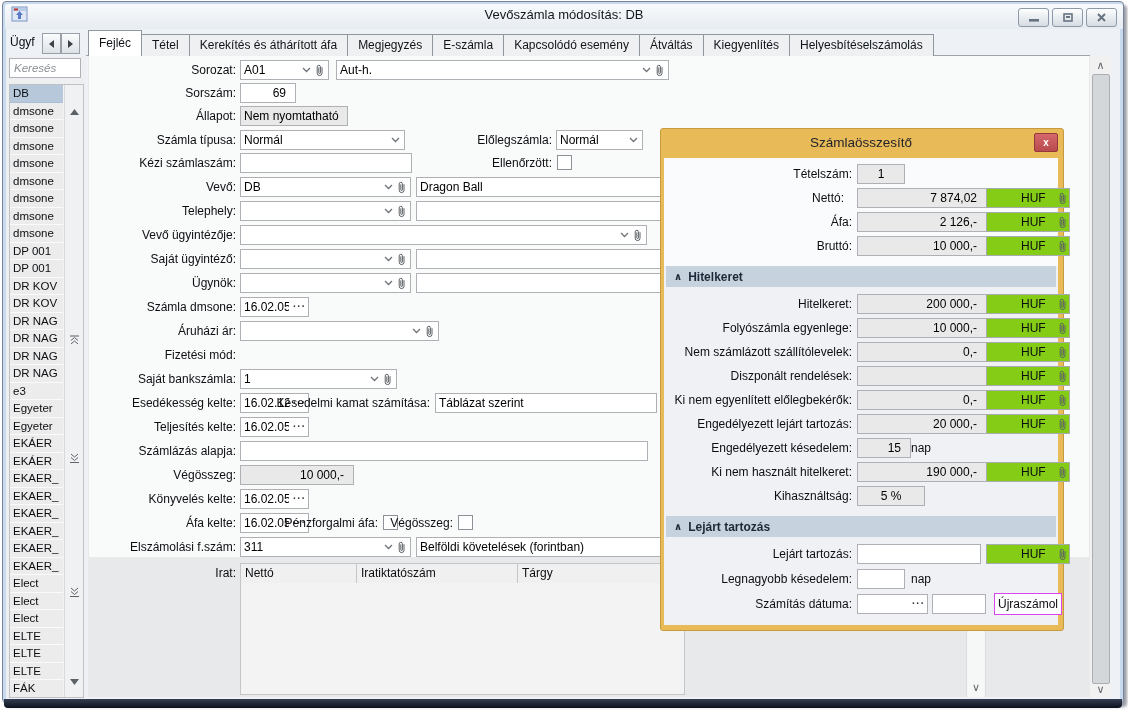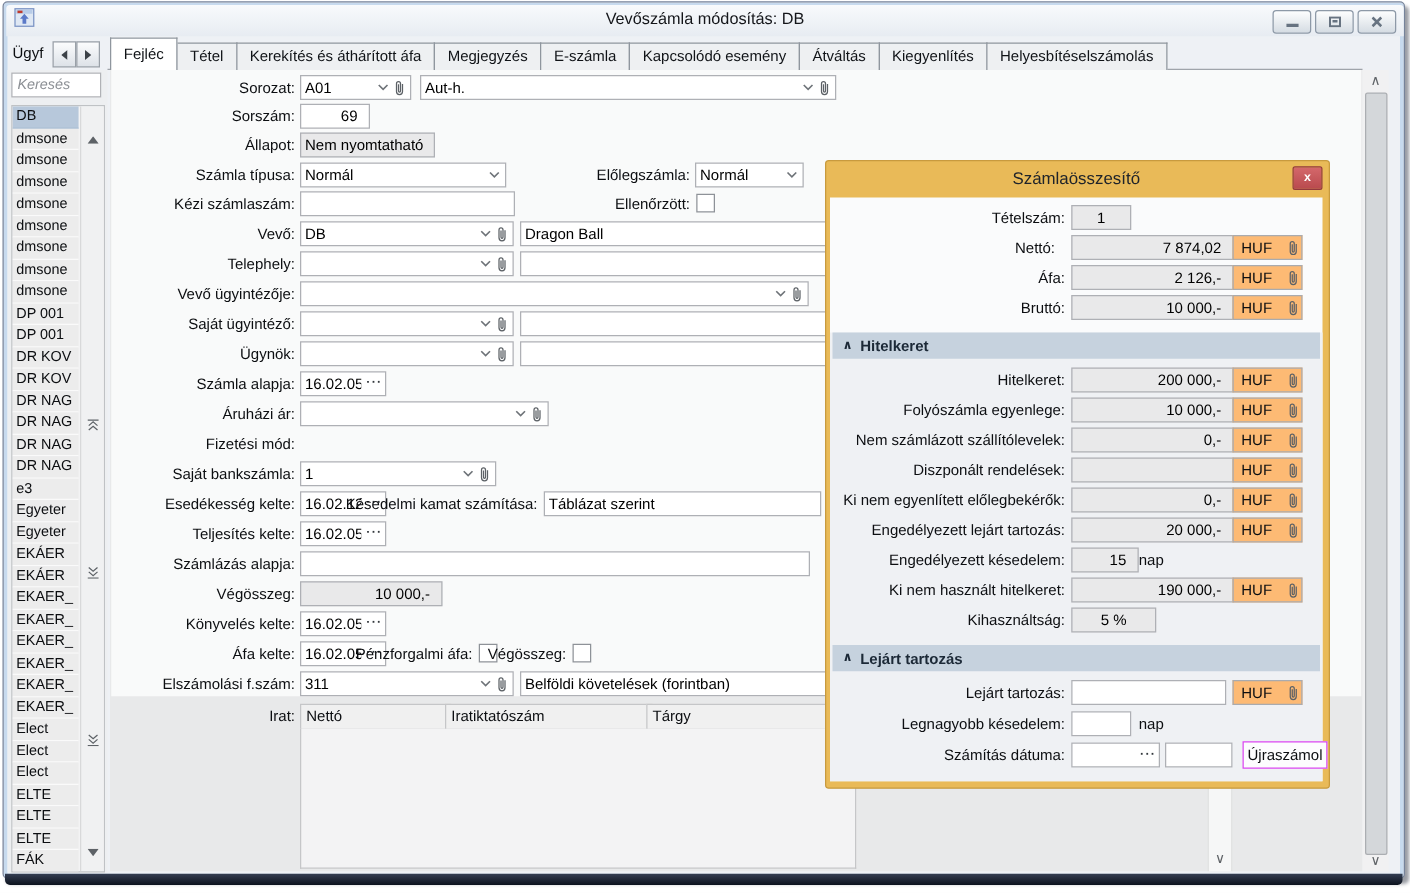--- a/index.html
+++ b/index.html
@@ -51,21 +51,21 @@
   .thumb{position:absolute;left:2px;width:16px;background:#d4d7da;border:1px solid #abaeb2;border-radius:2px;}
   
   .sum-frame{position:absolute;left:660px;top:128px;width:402px;height:501px;background:#e9ba58;border:1px solid #c89a3e;border-radius:3px;z-index:40;}
   .sum-title{position:absolute;left:660px;top:135px;width:402px;text-align:center;font-size:13.5px;color:#20242a;z-index:42;}
   .sum-close{position:absolute;left:1034px;top:133px;width:22px;height:17px;background:linear-gradient(#d4686b,#b94a4e);border:1px solid #93393c;border-radius:2px;color:#fff;font-size:10px;font-weight:bold;display:flex;align-items:center;justify-content:center;z-index:43;line-height:10px;}
   .sum-content{position:absolute;left:664px;top:158px;width:394px;height:467px;background:#fafbfc;z-index:41;}
   .sum-sec{position:absolute;left:664px;top:266px;width:394px;height:359px;background:#eff1f4;z-index:41;}
   .secbar{position:absolute;left:666px;width:390px;height:21px;background:#c6d2de;z-index:42;display:flex;align-items:center;font-weight:bold;color:#1c2937;padding-left:8px;box-sizing:border-box;}
   .caret{font-size:10px;margin-right:6px;font-weight:bold;}
   .pz{z-index:42;}
-  .hufbtn{position:absolute;width:54px;height:18px;border:1px solid #a9abaf;background:#fdba74;display:flex;align-items:center;z-index:42;line-height:18px;}
+  .hufbtn{position:absolute;width:54px;height:18px;border:1px solid #a9abaf;background:#84cc16;display:flex;align-items:center;z-index:42;line-height:18px;padding-left:28px;}
   .hufbtn .t{flex:1;padding-left:6px;color:#0c0e11;}
   .recalc{position:absolute;left:994px;top:593px;width:66px;height:20px;border:1px solid #d946ef;background:#fdfdfe;z-index:42;text-align:center;line-height:20px;color:#0c0e11;}
 </style>
 </head>
 <body>
 
 <div class="stage">
 
   <div class="win"></div>
   <div class="win-shadow"></div>
@@ -326,21 +326,21 @@
         </svg>
       </span>
     <span class="ic">
         <svg class="cl" width="9" height="13" viewBox="0 0 9 13">
           <path d="M7 3.2v6a2.4 2.4 0 0 1-4.8 0V2.9a1.6 1.6 0 0 1 3.2 0v5.9a.8.8 0 0 1-1.6 0V3.4"></path>
         </svg>
       </span>
   </div>
   <div class="inp" style="left:416px;top:273px;width:246px;"></div>
 
-  <div class="lbl" style="right:892px;top:300px;">Számla alapja:</div>
+  <div class="lbl" style="right:892px;top:300px;">Számla dmsone:</div>
   <div class="inp combo" style="left:240px;top:297px;width:62px;">
     <span class="v">16.02.05.</span>
     <span class="dots">···</span>
   </div>
 
   <div class="lbl" style="right:892px;top:324px;">Áruházi ár:</div>
   <div class="inp combo" style="left:240px;top:321px;width:192px;">
     <span class="v"></span>
     <span class="ic">
         <svg class="cv" width="9" height="6" viewBox="0 0 9 6">

